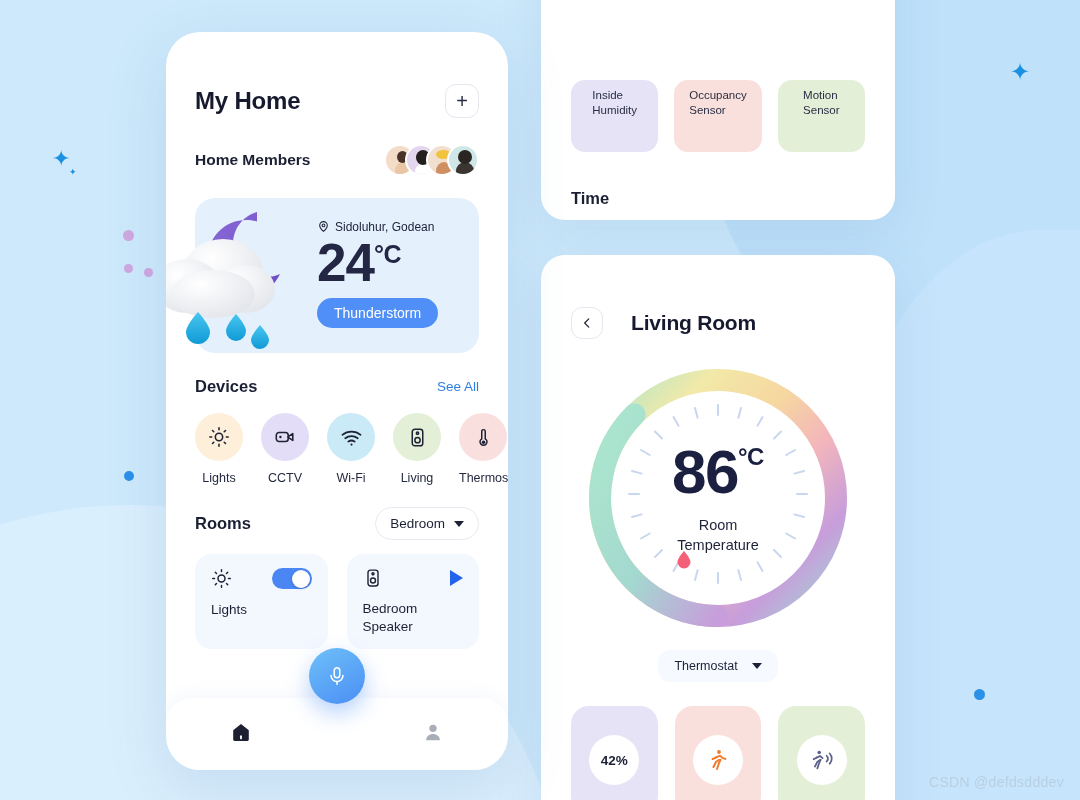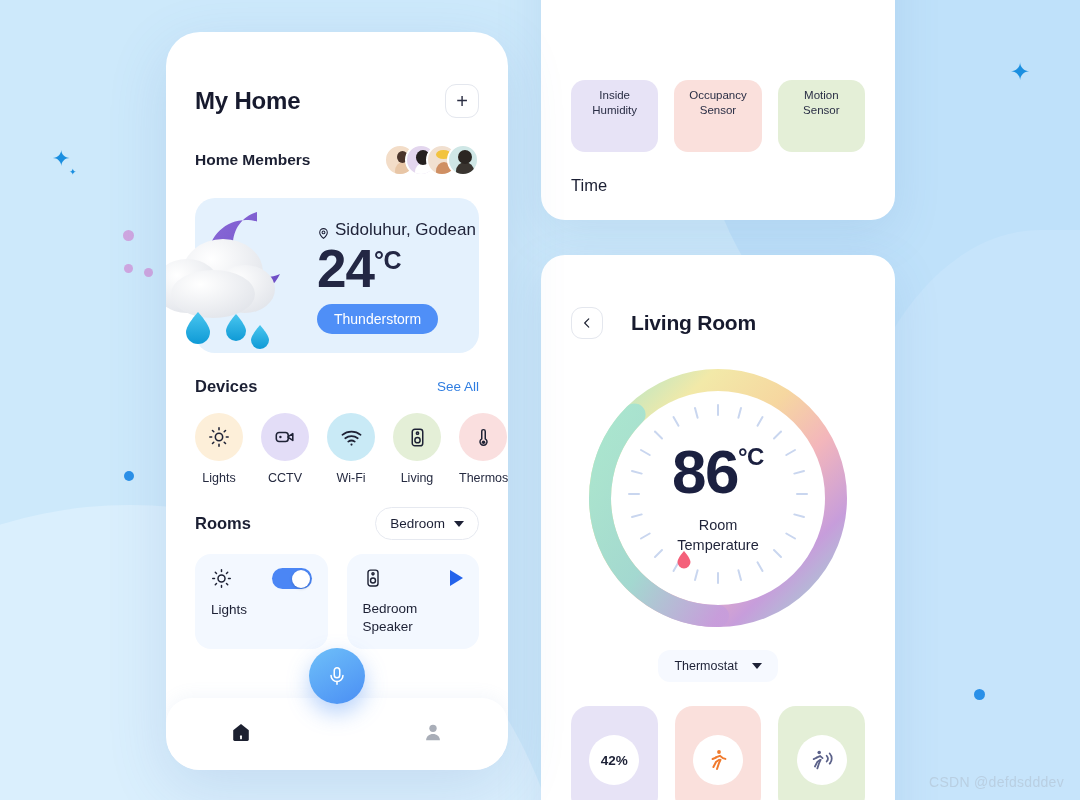--- a/index.html
+++ b/index.html
@@ -77,21 +77,21 @@
   
   .weather {
     margin-top: 22px;
     height: 155px;
     border-radius: 20px;
     background: #e4f1fd;
     position: relative;
     overflow: visible;
   }
   .w-right { position: absolute; left: 122px; top: 22px; }
-  .w-loc { display: flex; align-items: flex-end; gap: 5px; font-size: 17px; color: #20243a; }
+  .w-loc { display: flex; align-items: flex-start; gap: 5px; font-size: 12px; color: #20243a; }
   .w-temp { margin-top: 2px; font-size: 53px; font-weight: 700; color: #232744; line-height: 1.02; letter-spacing: -1px; }
   .w-temp sup { font-size: 25px; font-weight: 600; vertical-align: top; position: relative; top: 6px; letter-spacing: -.5px; }
   .w-badge {
     margin-top: 8px; display: inline-block;
     background: #4f8ff7; color: #fff;
     font-size: 14px; border-radius: 16px;
     padding: 7px 17px;
   }
   
   .w-art { position: absolute; left: -90px; top: -4px; width: 230px; height: 170px; }
@@ -157,24 +157,24 @@
     width: 354px; height: 328px;
     background: #fff; border-radius: 24px;
     box-shadow: 0 14px 48px rgba(80,120,180,.13);
     z-index: 4;
     padding: 0 30px;
   }
   .sensor-row { display: flex; gap: 16px; padding-top: 188px; }
   .sensor-card {
     flex: 1; height: 72px; border-radius: 14px;
     display: flex; align-items: flex-start; justify-content: center;
-    padding-top: 8px; text-align: center;
+    padding-top: 8px; text-align: left;
     font-size: 11.5px; color: #2a2e45; line-height: 1.3;
   }
-  .sec-title-sm { font-size: 16.5px; font-weight: 400; color: #1b1f33; margin-top: 24px; }
+  .sec-title-sm { font-size: 16.5px; font-weight: 700; color: #1b1f33; margin-top: 37px; }
   .time-card {
     margin-top: 15px; height: 74px; border-radius: 16px;
     background: #f4f8ff; padding: 13px 21px;
     display: flex; align-items: center; justify-content: space-between;
   }
   .tc-sub { font-size: 12.5px; color: #5b6076; }
   .tc-val { font-size: 18px; font-weight: 600; color: #1a1e32; margin-top: 4px; }
 
   #panel-bot {
     position: absolute; left: 541px; top: 255px;

